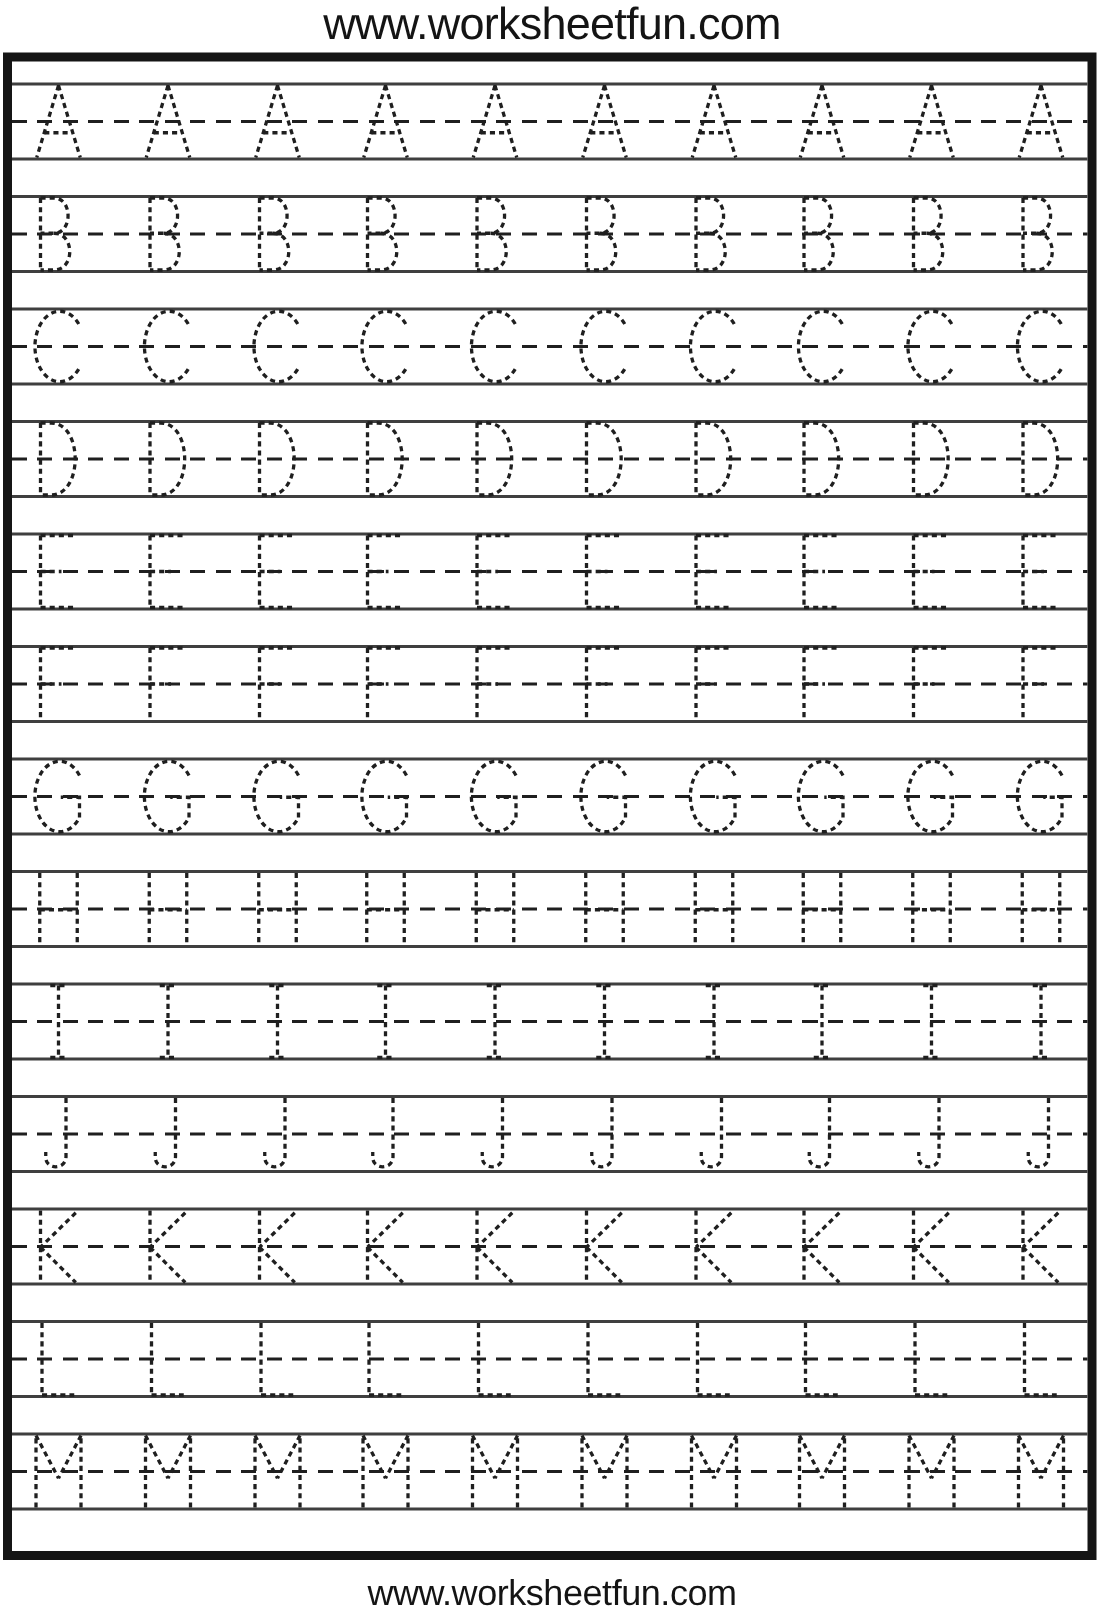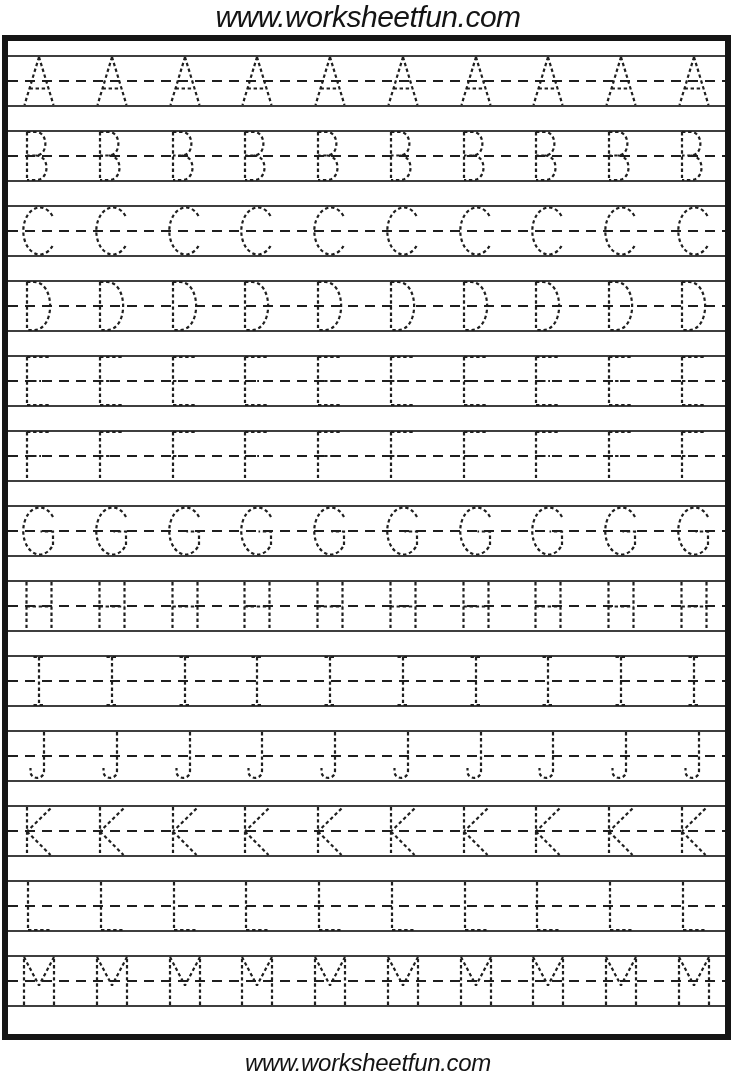--- a/index.html
+++ b/index.html
@@ -3,21 +3,21 @@
 <meta charset="utf-8">
 <style>
   * { margin: 0; padding: 0; box-sizing: border-box; }
   html, body { background: #ffffff; }
   body {
     width: 736px; height: 1075px;
     font-family: "Liberation Sans", sans-serif;
     overflow: hidden;
     position: relative;
   }
-  .page { width: 736px; height: 1075px; background: #fff; font-style: italic; }
+  .page { width: 736px; height: 1075px; background: #fff; }
 
   .header-url {
     height: 35px;
     text-align: center;
     font-size: 30px;
     letter-spacing: -0.5px;
     color: #141414;
     line-height: 33px;
     font-weight: 500;
   }

